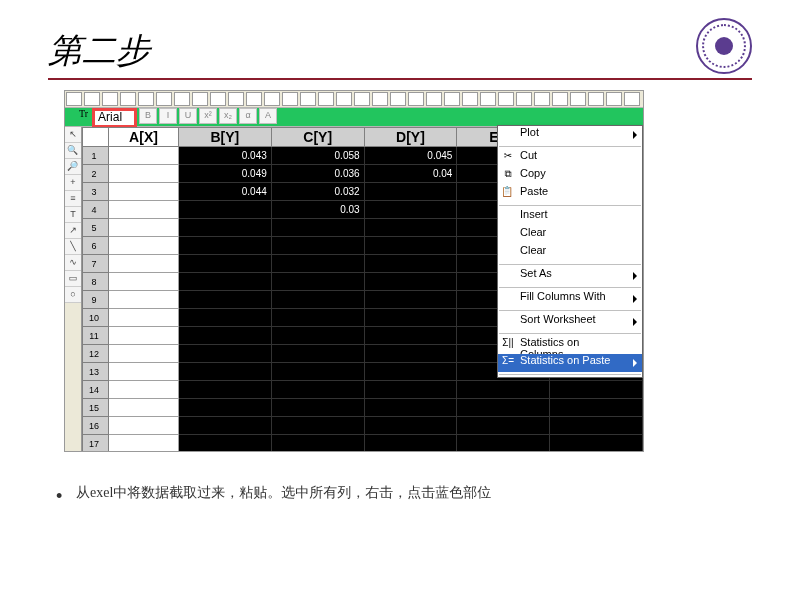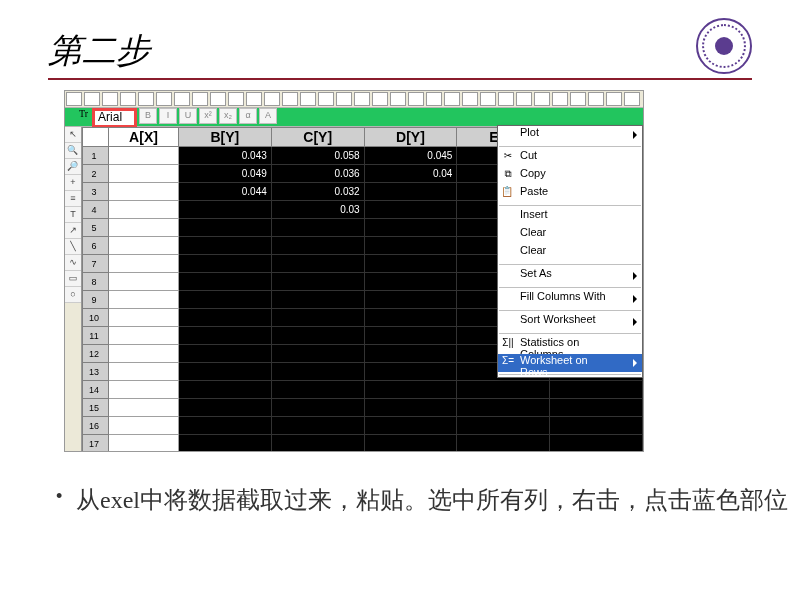--- a/index.html
+++ b/index.html
@@ -30,21 +30,21 @@
 
   .ctxmenu{position:absolute;right:0;top:34px;width:144px;background:#fff;border:1px solid #666;box-shadow:2px 2px 4px rgba(0,0,0,0.3);font-size:11px}
   .ctxmenu .mi{display:flex;align-items:flex-start;height:18px;padding:0 30px 0 22px;position:relative;color:#000}
   .ctxmenu .mi.sub::after{content:"";position:absolute;right:5px;top:5px;border-left:4px solid #000;border-top:4px solid transparent;border-bottom:4px solid transparent}
   .ctxmenu .mi.hl{background:#316ac5;color:#fff}
   .ctxmenu .mi.hl.sub::after{border-left-color:#fff}
   .ctxmenu .sep{height:1px;background:#c0c0c0;margin:2px 1px}
   .ctxmenu .ic{position:absolute;left:3px;width:14px;height:14px;font-size:10px;text-align:center;line-height:14px}
 
   .bullet{position:absolute;left:56px;top:486px;font-size:18px;color:#333}
-  .btxt{position:absolute;left:76px;top:484px;font-size:24px;color:#333;font-family:"SimSun",serif}
+  .btxt{position:absolute;left:76px;top:484px;font-size:14px;color:#333;font-family:"SimSun",serif}
 </style>
 </head>
 <body>
 
 <div class="slide">
   <div class="title">第二步</div>
   <div class="seal">
     <div class="seal-icon">
         <div class="inner">
           <div class="core"></div>
@@ -332,21 +332,21 @@
       <div class="mi sub">
           <span>Sort Worksheet</span>
         </div>
       <div class="sep"></div>
       <div class="mi">
           <span class="ic">Σ||</span>
           <span>Statistics on Columns</span>
         </div>
       <div class="mi hl sub">
           <span class="ic">Σ=</span>
-          <span>Worksheet on Rows</span>
+          <span>Statistics on Paste</span>
         </div>
       <div class="sep"></div>
     </div>
   </div>
 
   <div class="bullet">•</div>
   <div class="btxt">从exel中将数据截取过来，粘贴。选中所有列，右击，点击蓝色部位</div>
 </div>
 
 </body></html>

